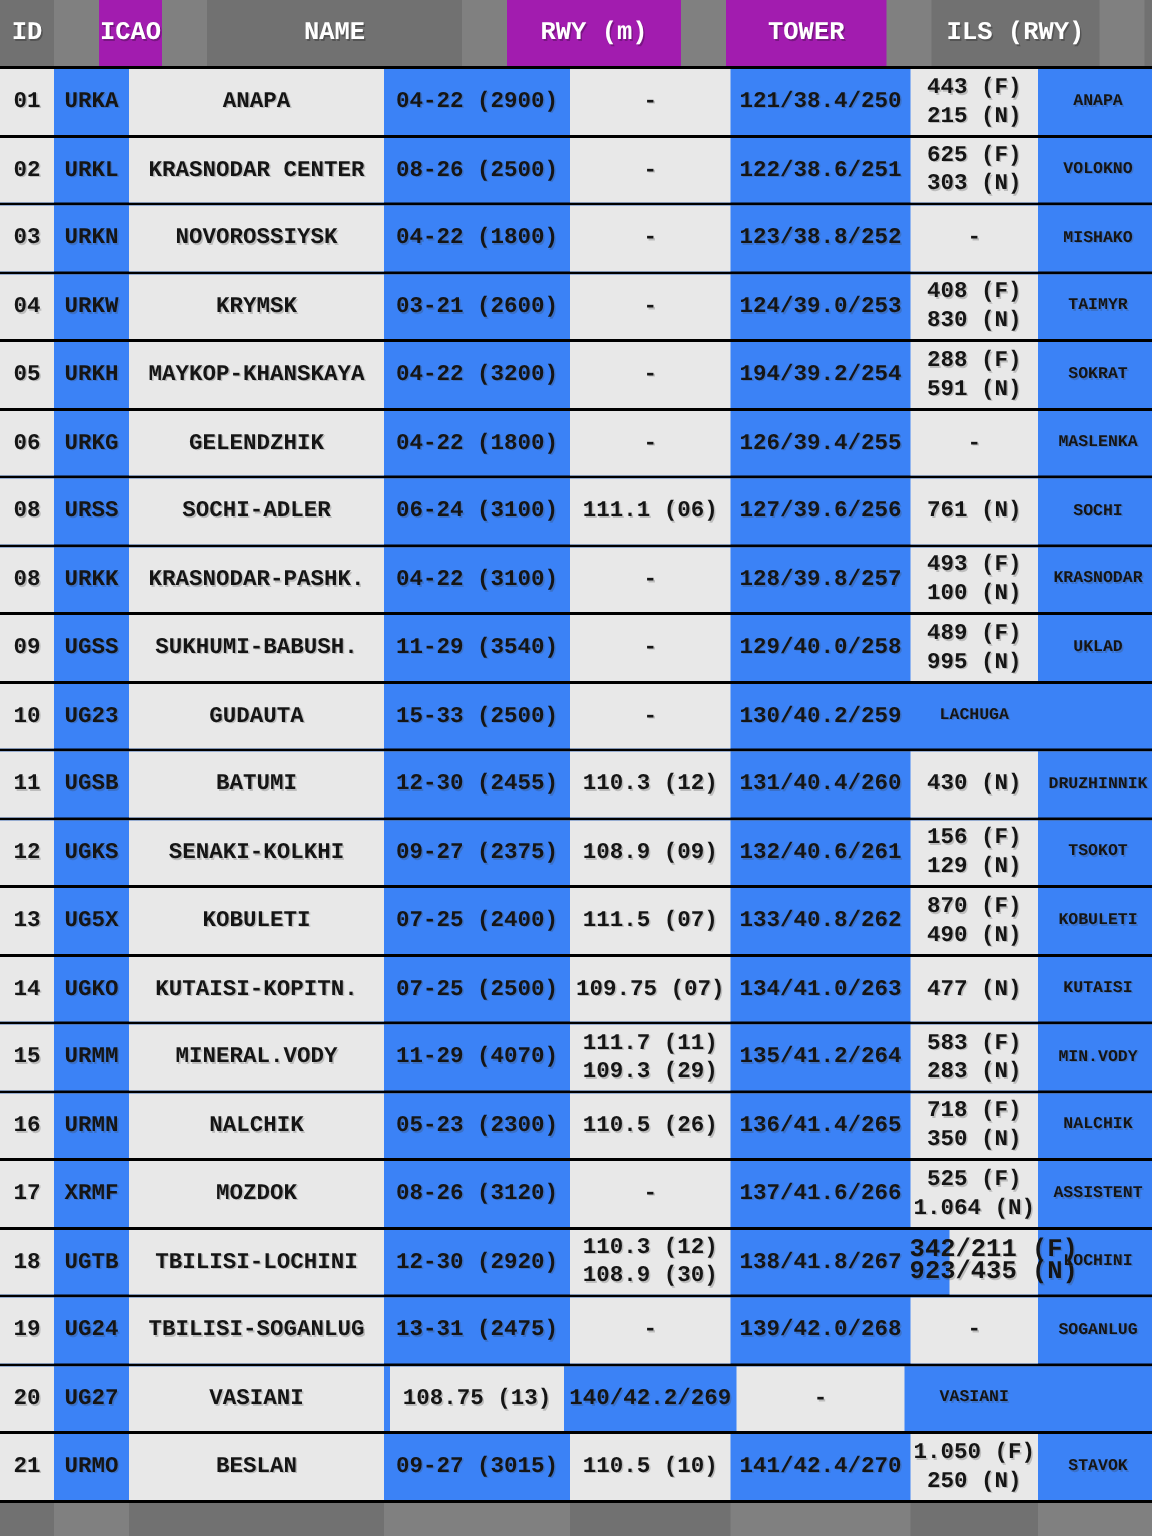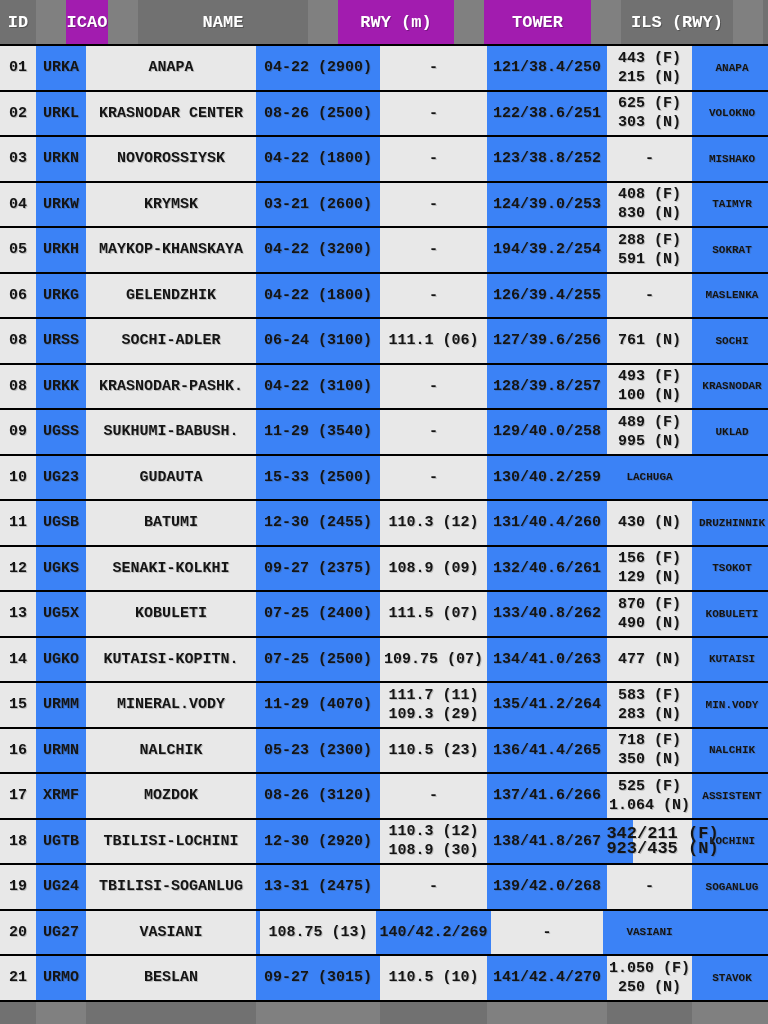--- a/index.html
+++ b/index.html
@@ -278,21 +278,21 @@
           <span class="line">283 (N)</span>
         </div>
         <div class="cell even small">MIN.VODY</div>
       </div>
       <div class="row body-row">
         <div class="cell odd">16</div>
         <div class="cell even">URMN</div>
         <div class="cell odd">NALCHIK</div>
         <div class="cell even">05-23 (2300)</div>
         <div class="cell odd">
-          <span class="line">110.5 (23)</span>
+          <span class="line">110.5 (26)</span>
         </div>
         <div class="cell even">136/41.4/265</div>
         <div class="cell odd">
           <span class="line">718 (F)</span>
           <span class="line">350 (N)</span>
         </div>
         <div class="cell even small">NALCHIK</div>
       </div>
       <div class="row body-row">
         <div class="cell odd">17</div>

